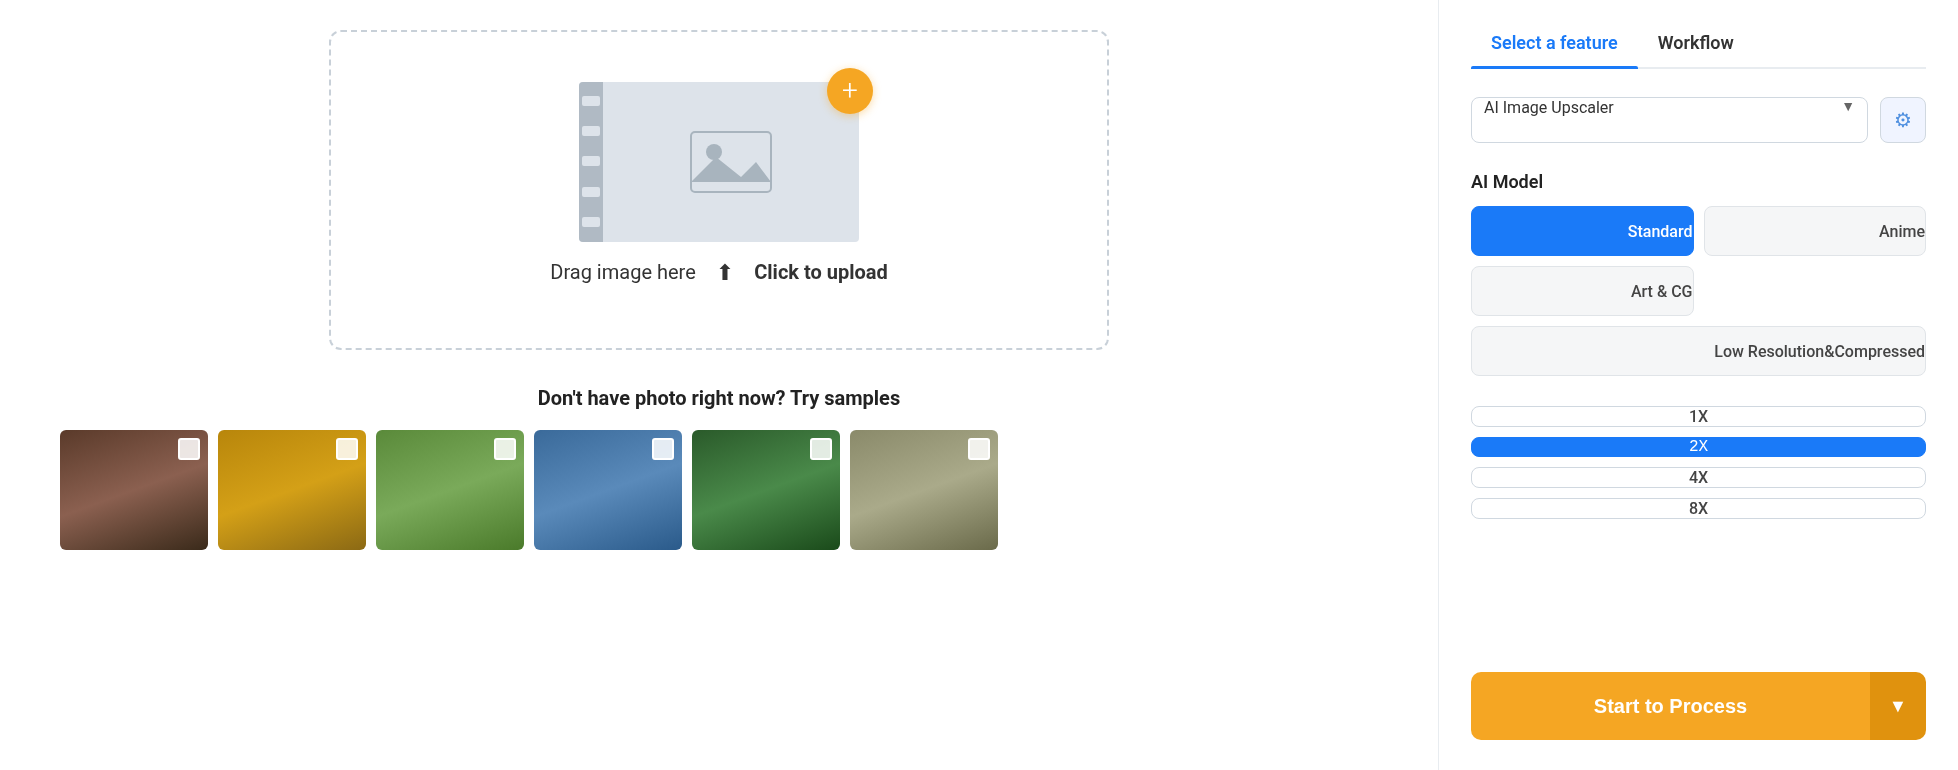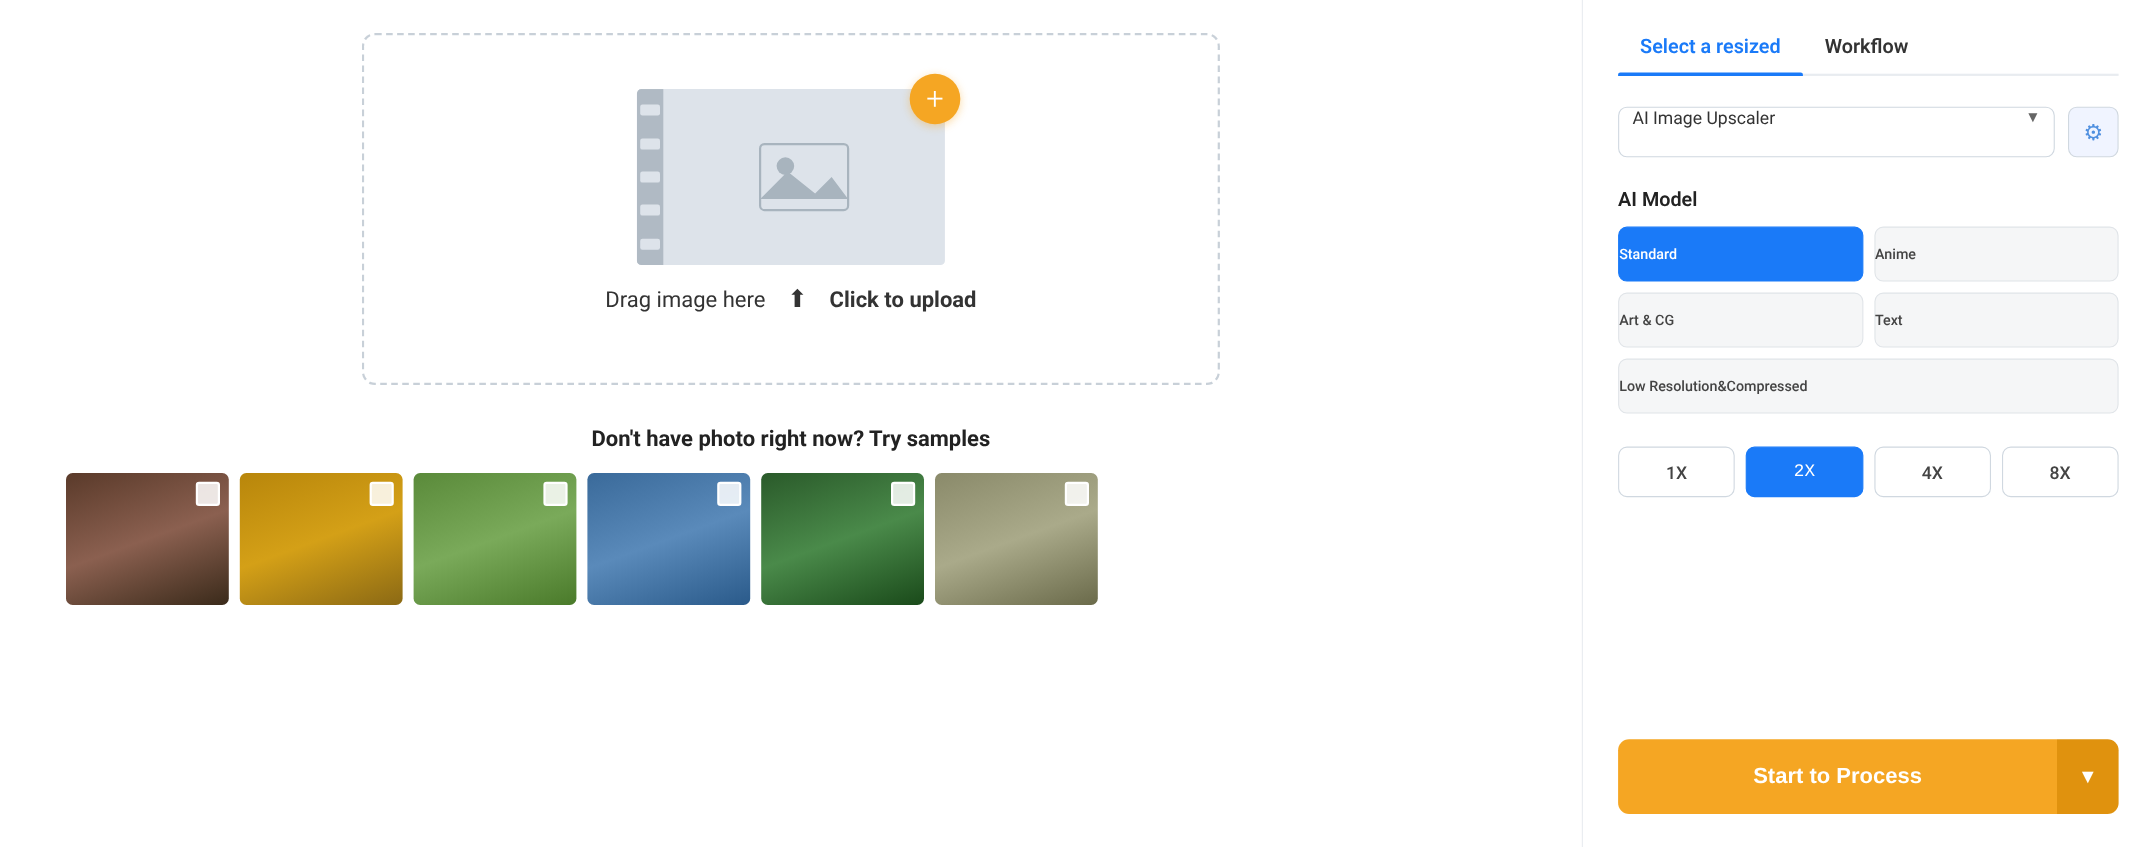--- a/index.html
+++ b/index.html
@@ -232,45 +232,46 @@
       grid-template-columns: 1fr 1fr;
       gap: 10px;
       margin-bottom: 10px;
     }
 
     .model-btn {
       height: 50px;
       border-radius: 8px;
       border: 1.5px solid #e0e4e8;
       background: #f5f6f7;
-      font-size: 13px;
+      font-size: 16px;
       font-weight: 500;
       color: #444;
       cursor: pointer;
       display: flex;
       align-items: center;
-      justify-content: flex-start;
+      justify-content: flex-end;
     }
 
     .model-btn.active {
       background: #1a7af8;
       color: #fff;
       border-color: #1a7af8;
     }
 
     .model-btn-full {
       grid-column: span 2;
     }
 
     
     .scale-row {
       display: flex;
       gap: 10px;
       margin-top: 20px;
       margin-bottom: 28px;
+      flex-direction: column;
     }
 
     .scale-btn {
       flex: 1;
       height: 46px;
       border-radius: 8px;
       border: 1.5px solid #d0d8e0;
       background: #fff;
       font-size: 16px;
       font-weight: 500;
@@ -431,21 +432,21 @@
       </div>
 
     </div>
   </div>
 </div>
 
 <div class="right-panel">
 
   <div class="tabs">
     <div class="tab active">
-      <span>Select a resized</span>
+      <span>Select a feature</span>
     </div>
     <div class="tab">
       <span>Workflow</span>
     </div>
   </div>
 
   <div class="feature-selector">
     <div class="feature-dropdown">
       <span>AI Image Upscaler</span>
       <span class="feature-dropdown-arrow">▼</span>
@@ -459,23 +460,20 @@
 
   <div class="model-grid">
     <div class="model-btn active">
       <span>Standard</span>
     </div>
     <div class="model-btn">
       <span>Anime</span>
     </div>
     <div class="model-btn">
       <span>Art &amp; CG</span>
-    </div>
-    <div class="model-btn">
-      <span>Text</span>
     </div>
     <div class="model-btn model-btn-full">
       <span>Low Resolution&amp;Compressed</span>
     </div>
   </div>
 
   <div class="scale-row">
     <div class="scale-btn">
       <span>1X</span>
     </div>

